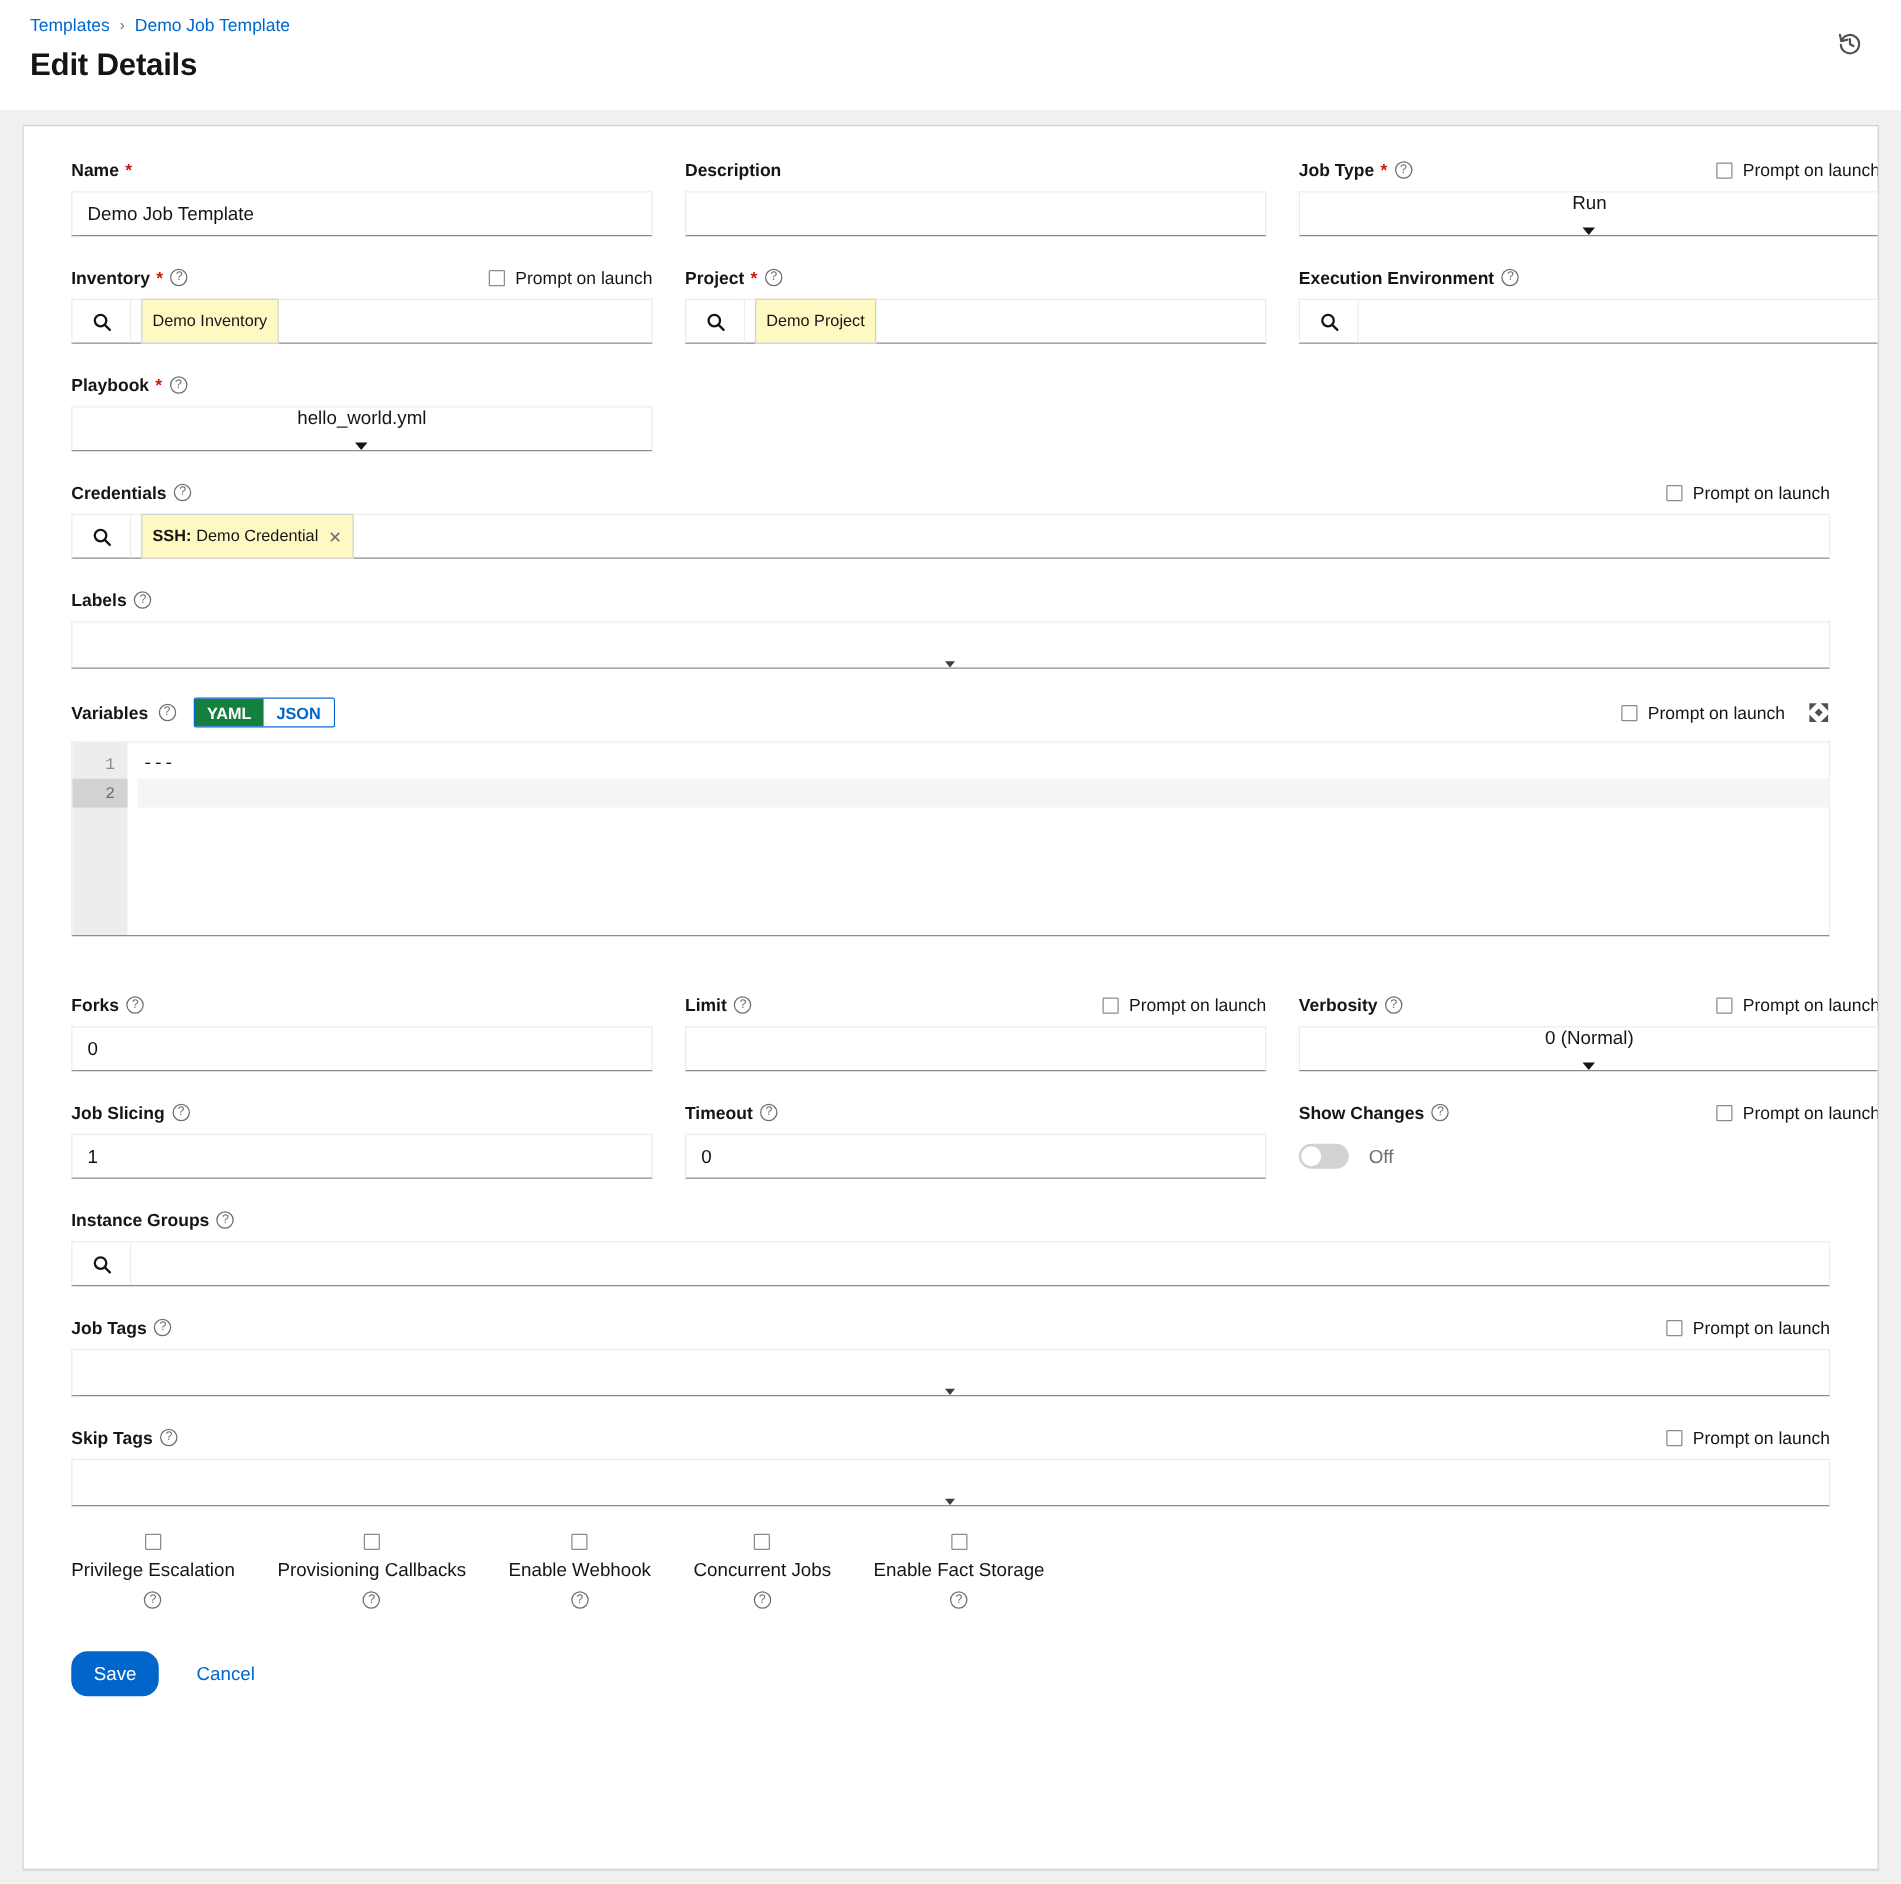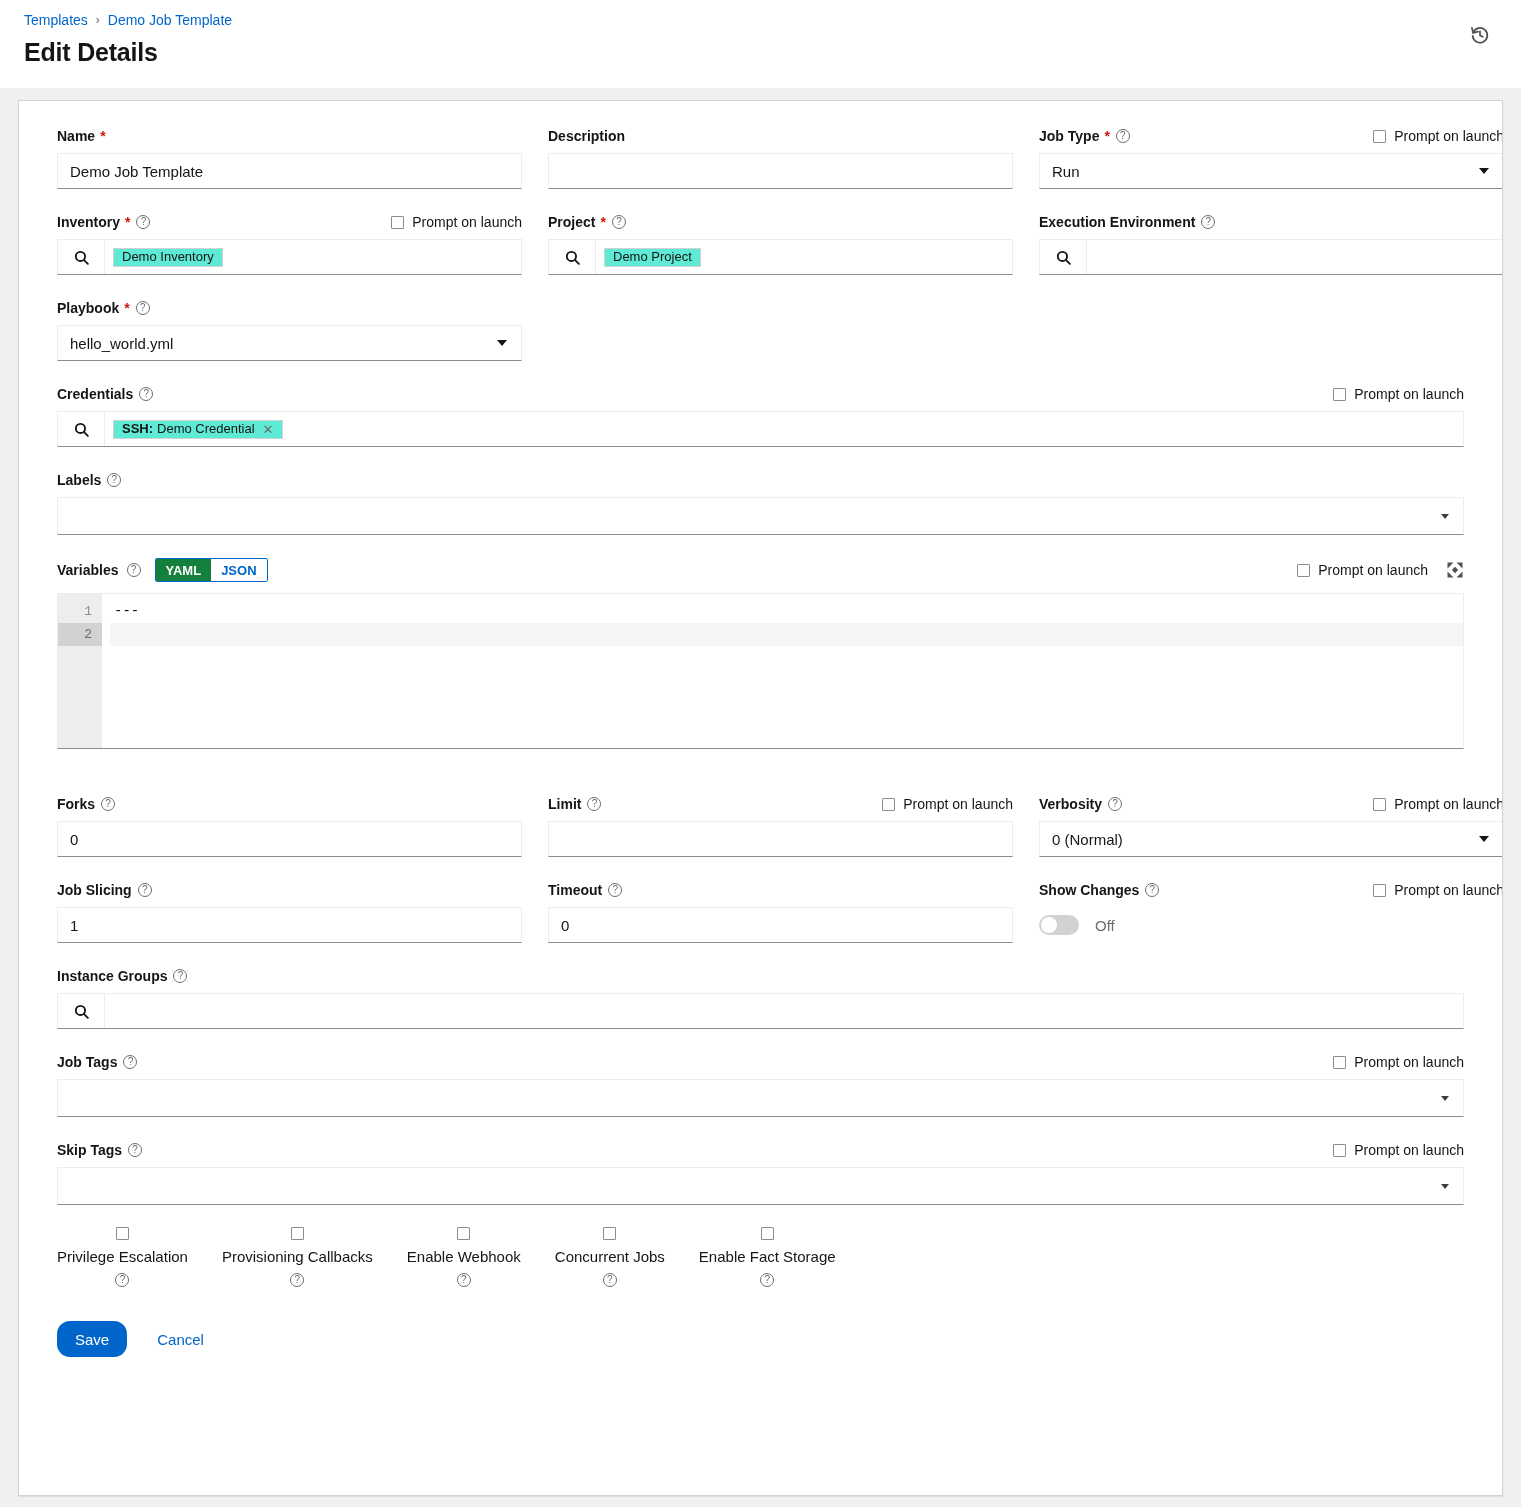--- a/index.html
+++ b/index.html
@@ -87,20 +87,21 @@
     font-family: "Liberation Sans", sans-serif;
     display: flex; align-items: center;
   }
 
   .select {
     width: 100%; height: 36px; background: #fff;
     border: 1px solid #ededed; border-bottom: 1px solid #8a8d90;
     font-size: 15px; color: #151515; padding: 0 12px;
     display: flex; align-items: center; justify-content: space-between;
     cursor: pointer;
+    flex-direction: column;
   }
   .caret {
     width: 0; height: 0; border-left: 5px solid transparent;
     border-right: 5px solid transparent; border-top: 6px solid #151515;
     margin-right: 2px;
   }
   .caret.sm {
     border-left-width: 4px; border-right-width: 4px; border-top-width: 5px;
     border-top-color: #3c3f42;
   }
@@ -110,24 +111,24 @@
     width: 100%; height: 36px; background: #fff;
     border: 1px solid #ededed; border-bottom: 1px solid #8a8d90;
     display: flex; align-items: stretch;
   }
   .ta-search {
     width: 47px; flex: 0 0 47px; border-right: 1px solid #ededed;
     display: flex; align-items: center; justify-content: center; cursor: pointer;
   }
   .ta-body { flex: 1; display: flex; align-items: center; padding: 0 8px; gap: 6px; }
   .chip {
-    border: 1px solid #d2d2d2; background: #5eead4;
+    border: 1px solid #d2d2d2; background: #fef9c3;
     font-size: 13px; color: #151515; padding: 3px 8px;
     display: inline-flex; align-items: center; gap: 8px;
-    line-height: 16px; height: 19px;
+    line-height: 16px; height: 36px;
   }
   .chip b { font-weight: 700; }
   .chip .x { color: #6a6e73; font-size: 13px; cursor: pointer; line-height: 1; }
 
   
   .seg { display: inline-flex; border: 1px solid #06c; border-radius: 2px; overflow: hidden; height: 24px; }
   .seg div {
     font-size: 13px; padding: 0 10px; display: flex; align-items: center;
     cursor: pointer; line-height: 1;
   }

